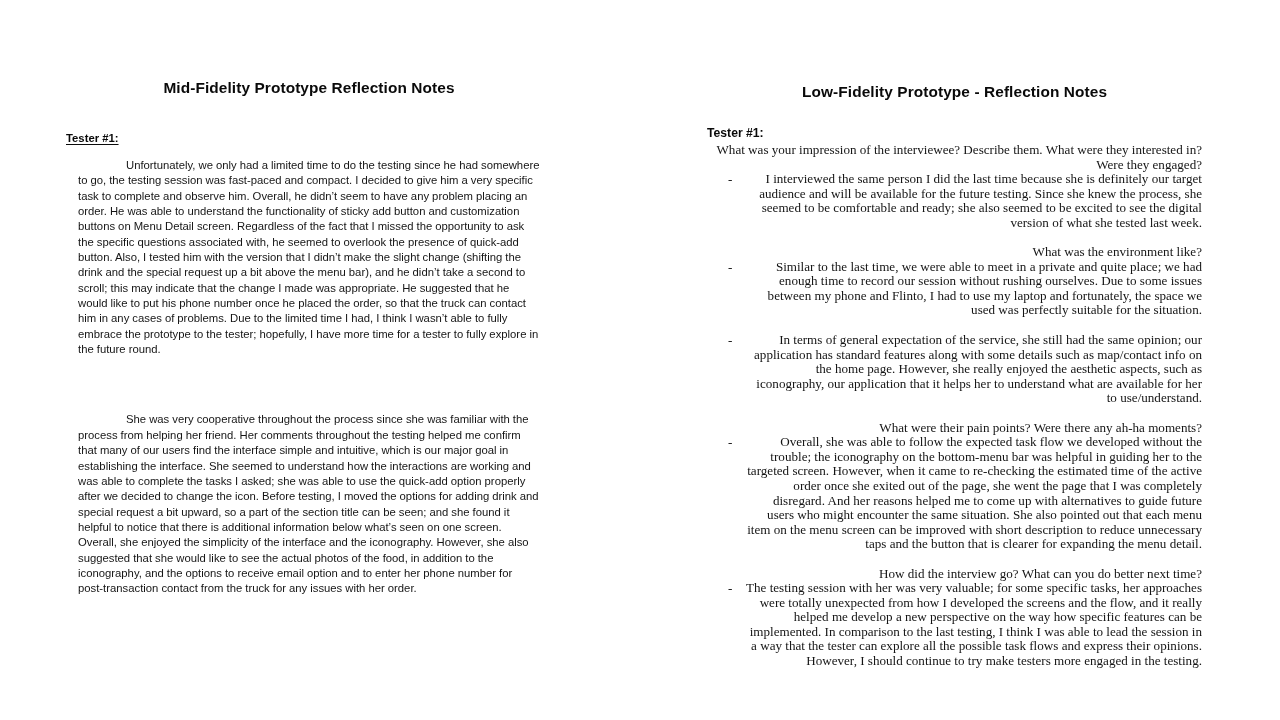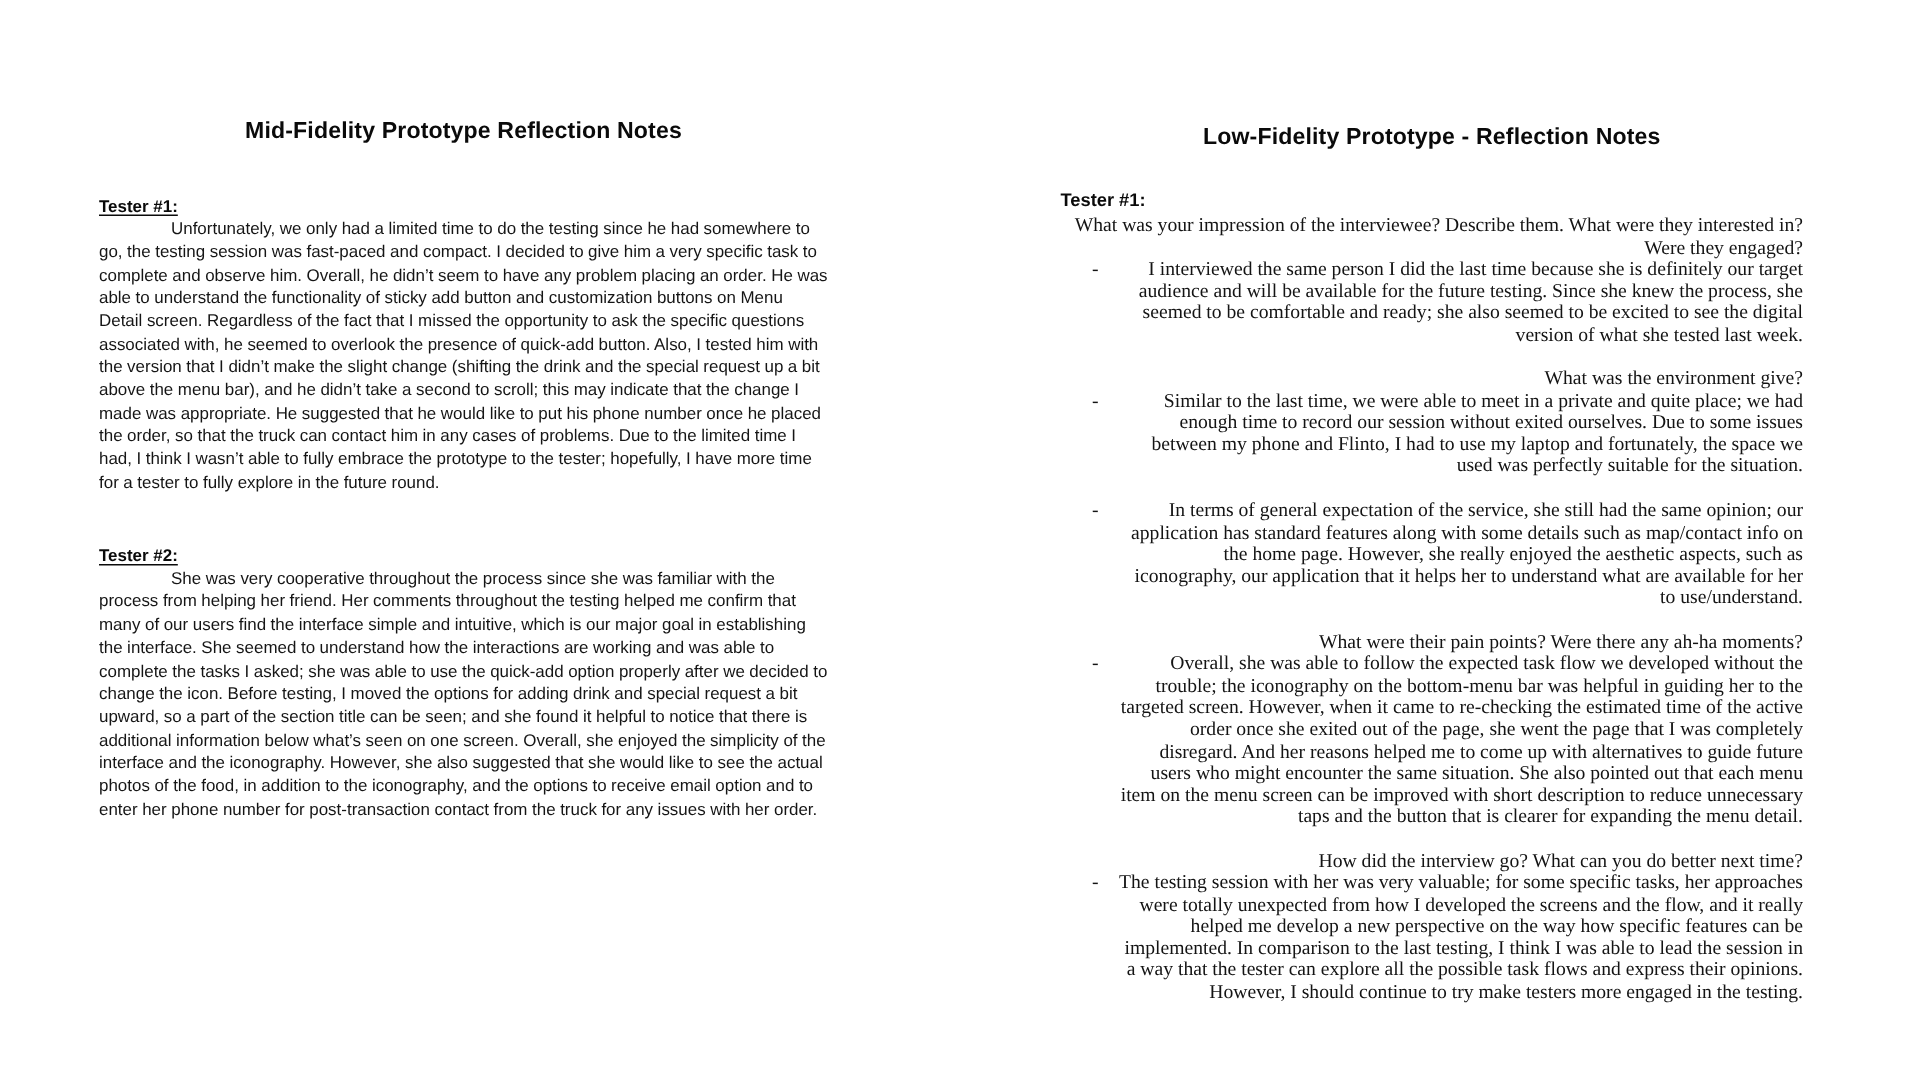--- a/index.html
+++ b/index.html
@@ -52,21 +52,21 @@
     text-underline-offset: 2px;
     margin: 0 0 2px 0;
     color: #0a0a0a;
     display: inline-block;
   }
   .doc-left .para {
     font-family: "Liberation Sans", sans-serif;
     font-size: 11.3px;
     line-height: 15.35px;
     text-indent: 48px;
-    margin: 0;
+    margin: 12px;
     color: #151515;
     text-align: left;
     word-spacing: -0.1px;
   }
   .doc-left .section-gap {
     height: 31px;
   }
 
   
   .doc-right {
@@ -135,40 +135,39 @@
     <h1 class="doc-title">Mid-Fidelity Prototype Reflection Notes</h1>
 
     <div>
       <div><span class="tester-label">Tester #1:</span></div>
       <p class="para">Unfortunately, we only had a limited time to do the testing since he had somewhere to go, the testing session was fast-paced and compact. I decided to give him a very specific task to complete and observe him. Overall, he didn’t seem to have any problem placing an order. He was able to understand the functionality of sticky add button and customization buttons on Menu Detail screen. Regardless of the fact that I missed the opportunity to ask the specific questions associated with, he seemed to overlook the presence of quick-add button. Also, I tested him with the version that I didn’t make the slight change (shifting the drink and the special request up a bit above the menu bar), and he didn’t take a second to scroll; this may indicate that the change I made was appropriate. He suggested that he would like to put his phone number once he placed the order, so that the truck can contact him in any cases of problems. Due to the limited time I had, I think I wasn’t able to fully embrace the prototype to the tester; hopefully, I have more time for a tester to fully explore in the future round.</p>
     </div>
 
     <div class="section-gap"></div>
 
     <div>
-      <div><span class="tester-label">Tester #2:</span></div>
       <p class="para">She was very cooperative throughout the process since she was familiar with the process from helping her friend. Her comments throughout the testing helped me confirm that many of our users find the interface simple and intuitive, which is our major goal in establishing the interface. She seemed to understand how the interactions are working and was able to complete the tasks I asked; she was able to use the quick-add option properly after we decided to change the icon. Before testing, I moved the options for adding drink and special request a bit upward, so a part of the section title can be seen; and she found it helpful to notice that there is additional information below what’s seen on one screen. Overall, she enjoyed the simplicity of the interface and the iconography. However, she also suggested that she would like to see the actual photos of the food, in addition to the iconography, and the options to receive email option and to enter her phone number for post-transaction contact from the truck for any issues with her order.</p>
     </div>
 
   </div>
 
   <div class="doc-right">
 
     <h1 class="doc-title">Low-Fidelity Prototype - Reflection Notes</h1>
 
     <div class="tester-label">Tester #1:</div>
 
     <div class="qa-block">
       <p class="question">What was your impression of the interviewee? Describe them. What were they interested in? Were they engaged?</p>
       <p class="bullet"><span class="marker">-</span><span>I interviewed the same person I did the last time because she is definitely our target audience and will be available for the future testing. Since she knew the process, she seemed to be comfortable and ready; she also seemed to be excited to see the digital version of what she tested last week.</span></p>
     </div>
 
     <div class="qa-block">
-      <p class="question">What was the environment give?</p>
-      <p class="bullet"><span class="marker">-</span><span>Similar to the last time, we were able to meet in a private and quite place; we had enough time to record our session without exited ourselves. Due to some issues between my phone and Flinto, I had to use my laptop and fortunately, the space we used was perfectly suitable for the situation.</span></p>
+      <p class="question">What was the environment like?</p>
+      <p class="bullet"><span class="marker">-</span><span>Similar to the last time, we were able to meet in a private and quite place; we had enough time to record our session without rushing ourselves. Due to some issues between my phone and Flinto, I had to use my laptop and fortunately, the space we used was perfectly suitable for the situation.</span></p>
     </div>
 
     <div class="qa-block">
       <p class="bullet"><span class="marker">-</span><span>In terms of general expectation of the service, she still had the same opinion; our application has standard features along with some details such as map/contact info on the home page. However, she really enjoyed the aesthetic aspects, such as iconography, our application that it helps her to understand what are available for her to use/understand.</span></p>
     </div>
 
     <div class="qa-block">
       <p class="question">What were their pain points? Were there any ah-ha moments?</p>
       <p class="bullet"><span class="marker">-</span><span>Overall, she was able to follow the expected task flow we developed without the trouble; the iconography on the bottom-menu bar was helpful in guiding her to the targeted screen. However, when it came to re-checking the estimated time of the active order once she exited out of the page, she went the page that I was completely disregard. And her reasons helped me to come up with alternatives to guide future users who might encounter the same situation. She also pointed out that each menu item on the menu screen can be improved with short description to reduce unnecessary taps and the button that is clearer for expanding the menu detail.</span></p>
     </div>

